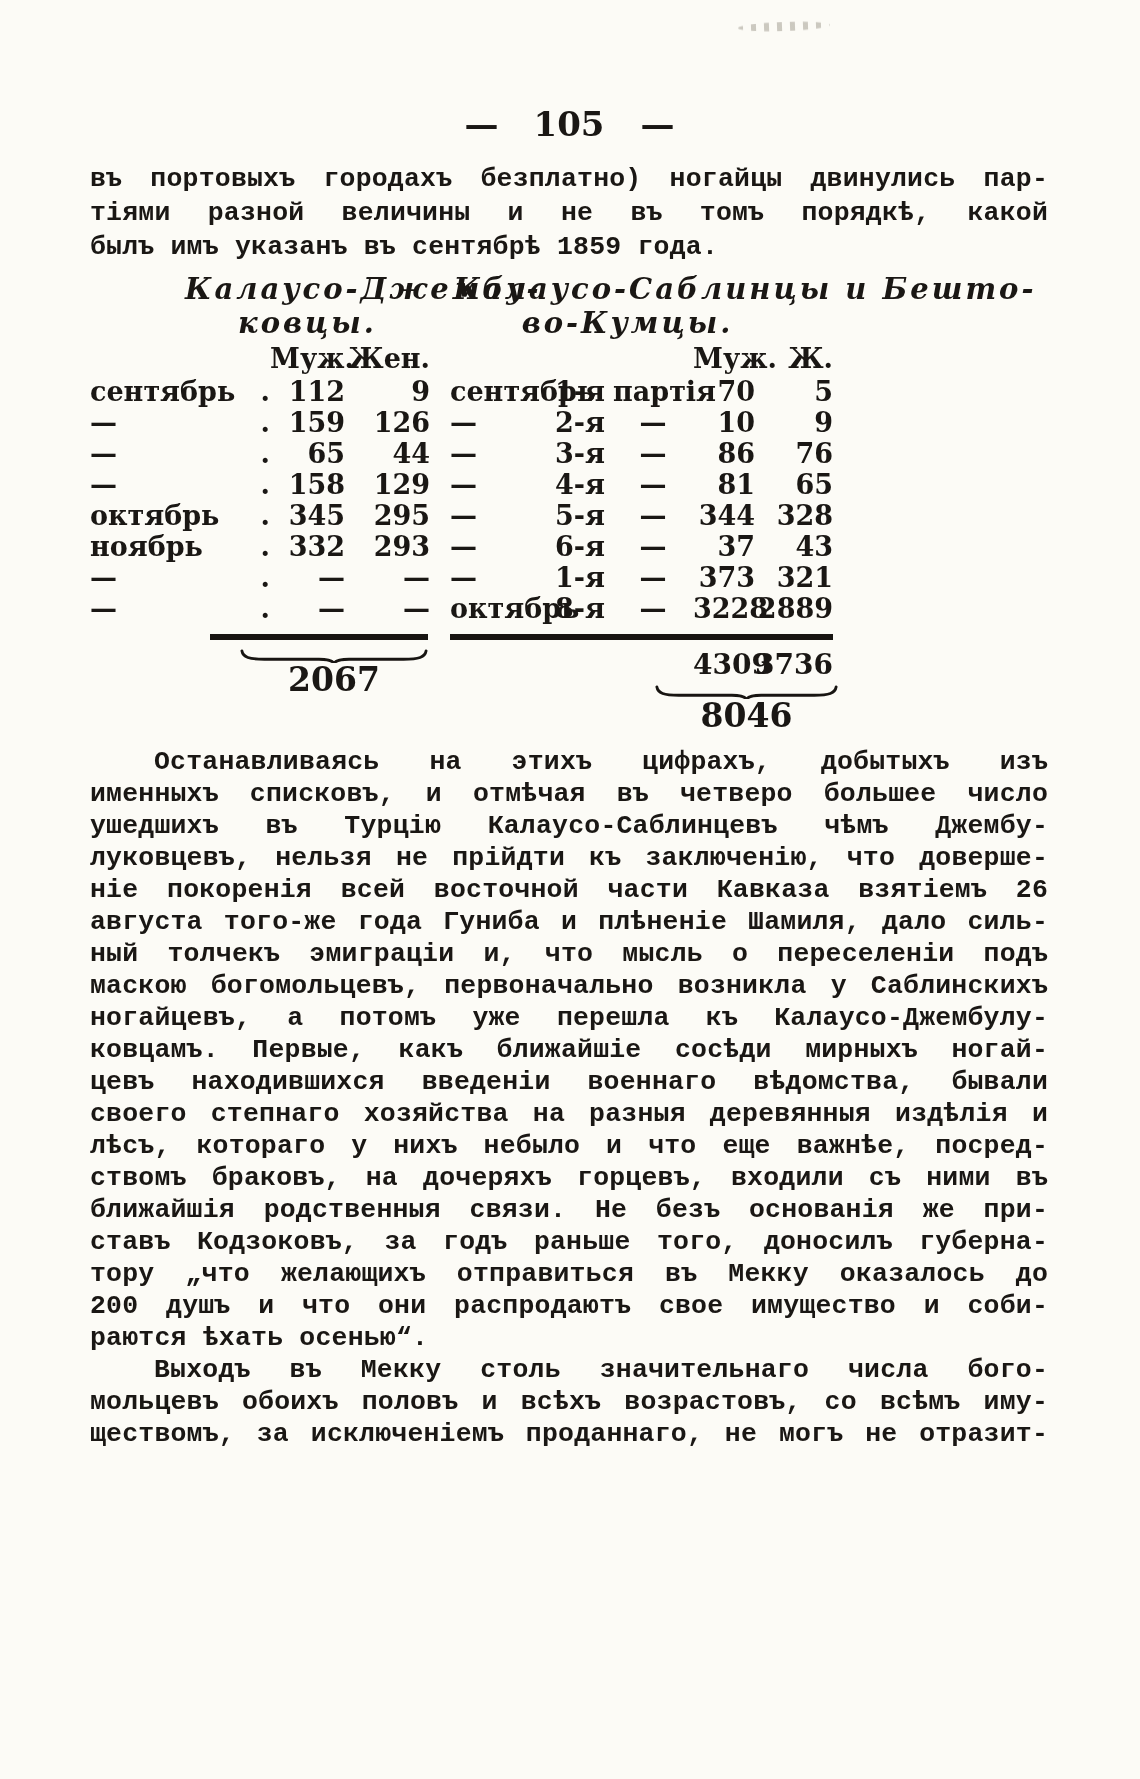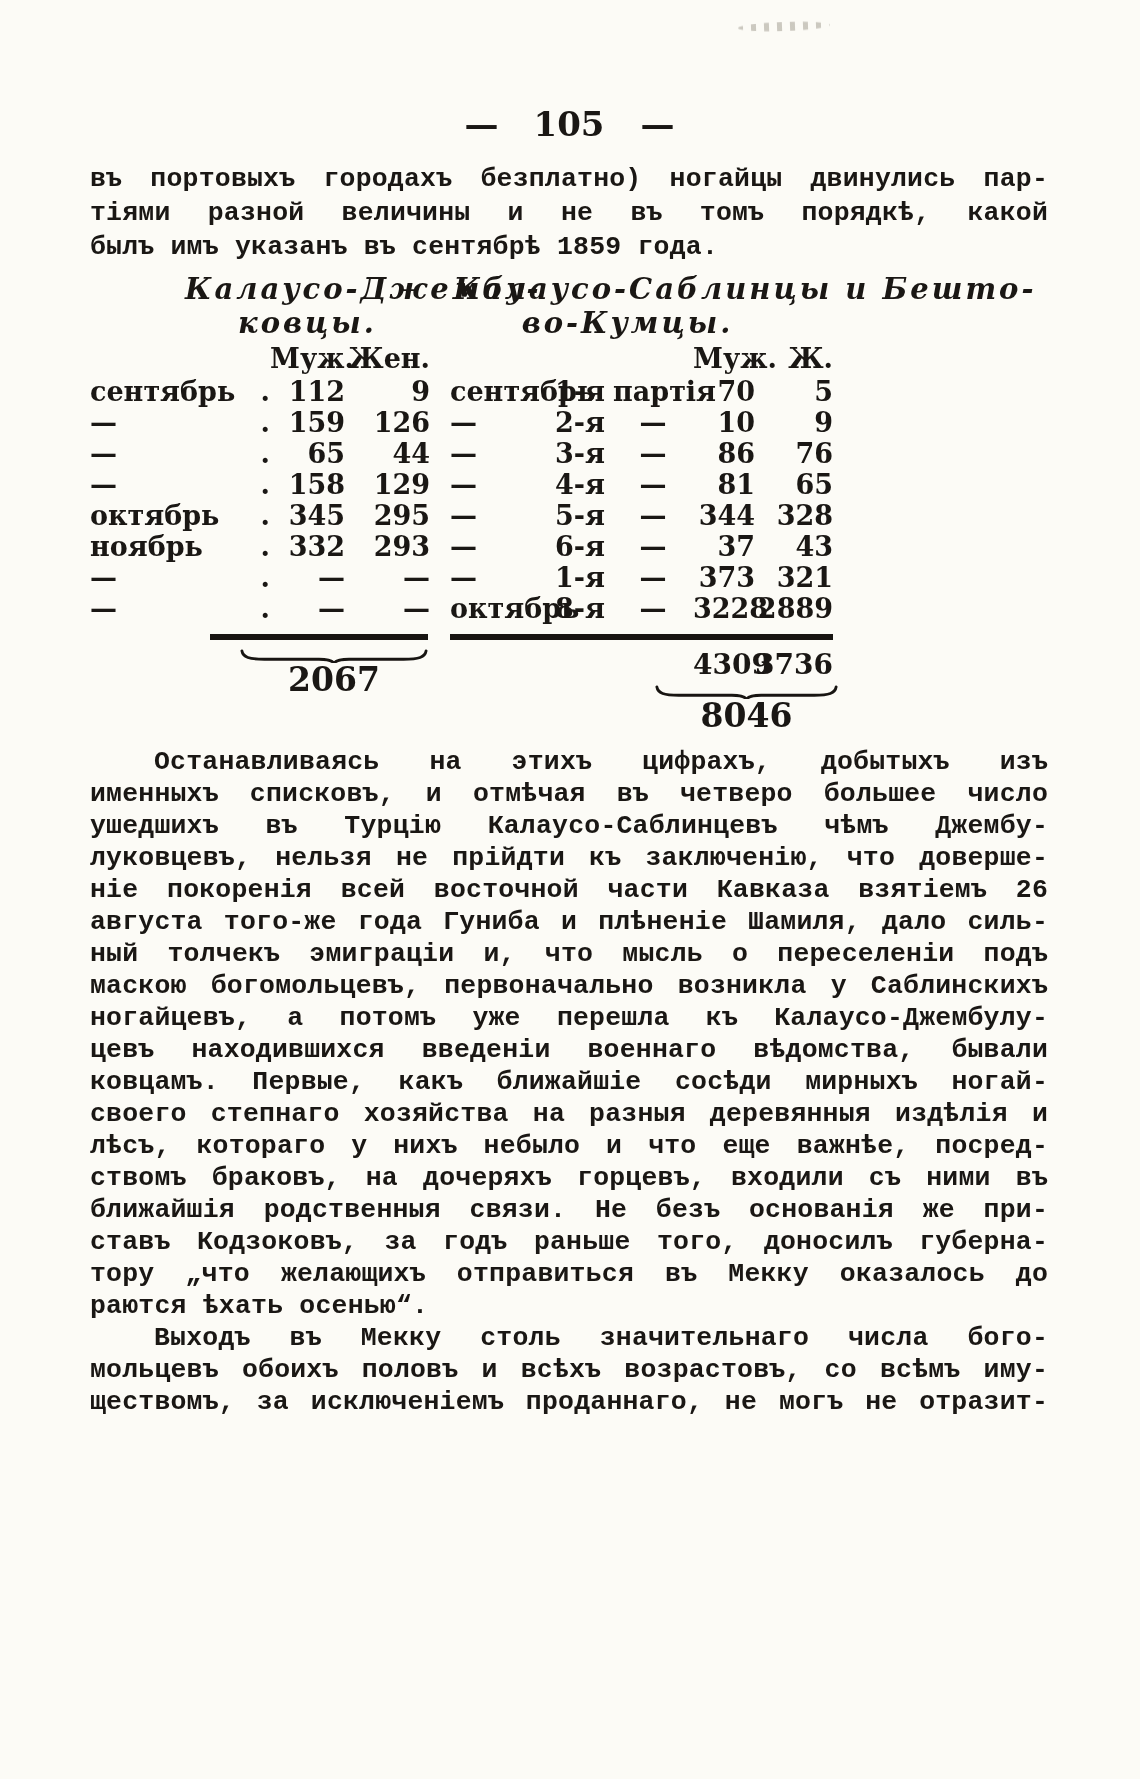--- a/index.html
+++ b/index.html
@@ -284,28 +284,29 @@
         <div class="para">
           <div class="line indent">Останавливаясь на этихъ цифрахъ, добытыхъ изъ</div>
           <div class="line">именныхъ списковъ, и отмѣчая въ четверо большее число</div>
           <div class="line">ушедшихъ въ Турцію Калаусо-Саблинцевъ чѣмъ Джембу-</div>
           <div class="line">луковцевъ, нельзя не прійдти къ заключенію, что доверше-</div>
           <div class="line">ніе покоренія всей восточной части Кавказа взятіемъ 26</div>
           <div class="line">августа того-же года Гуниба и плѣненіе Шамиля, дало силь-</div>
           <div class="line">ный толчекъ эмиграціи и, что мысль о переселеніи подъ</div>
           <div class="line">маскою богомольцевъ, первоначально возникла у Саблинскихъ</div>
           <div class="line">ногайцевъ, а потомъ уже перешла къ Калаусо-Джембулу-</div>
+          <div class="line">ковцамъ. Первые, какъ ближайшіе сосѣди мирныхъ ногай-</div>
           <div class="line">цевъ находившихся введеніи военнаго вѣдомства, бывали</div>
-          <div class="line">ковцамъ. Первые, какъ ближайшіе сосѣди мирныхъ ногай-</div>
           <div class="line">своего степнаго хозяйства на разныя деревянныя издѣлія и</div>
           <div class="line">лѣсъ, котораго у нихъ небыло и что еще важнѣе, посред-</div>
           <div class="line">ствомъ браковъ, на дочеряхъ горцевъ, входили съ ними въ</div>
           <div class="line">ближайшія родственныя связи. Не безъ основанія же при-</div>
           <div class="line">ставъ Кодзоковъ, за годъ раньше того, доносилъ губерна-</div>
           <div class="line">тору „что желающихъ отправиться въ Мекку оказалось до</div>
+          <div class="line">200 душъ и что они распродаютъ свое имущество и соби-</div>
           <div class="line lastline">раются ѣхать осенью“.</div>
         </div>
         <div class="para">
           <div class="line indent">Выходъ въ Мекку столь значительнаго числа бого-</div>
           <div class="line">мольцевъ обоихъ половъ и всѣхъ возрастовъ, со всѣмъ иму-</div>
           <div class="line">ществомъ, за исключеніемъ проданнаго, не могъ не отразит-</div>
         </div>
       </div>
 
   </div>

